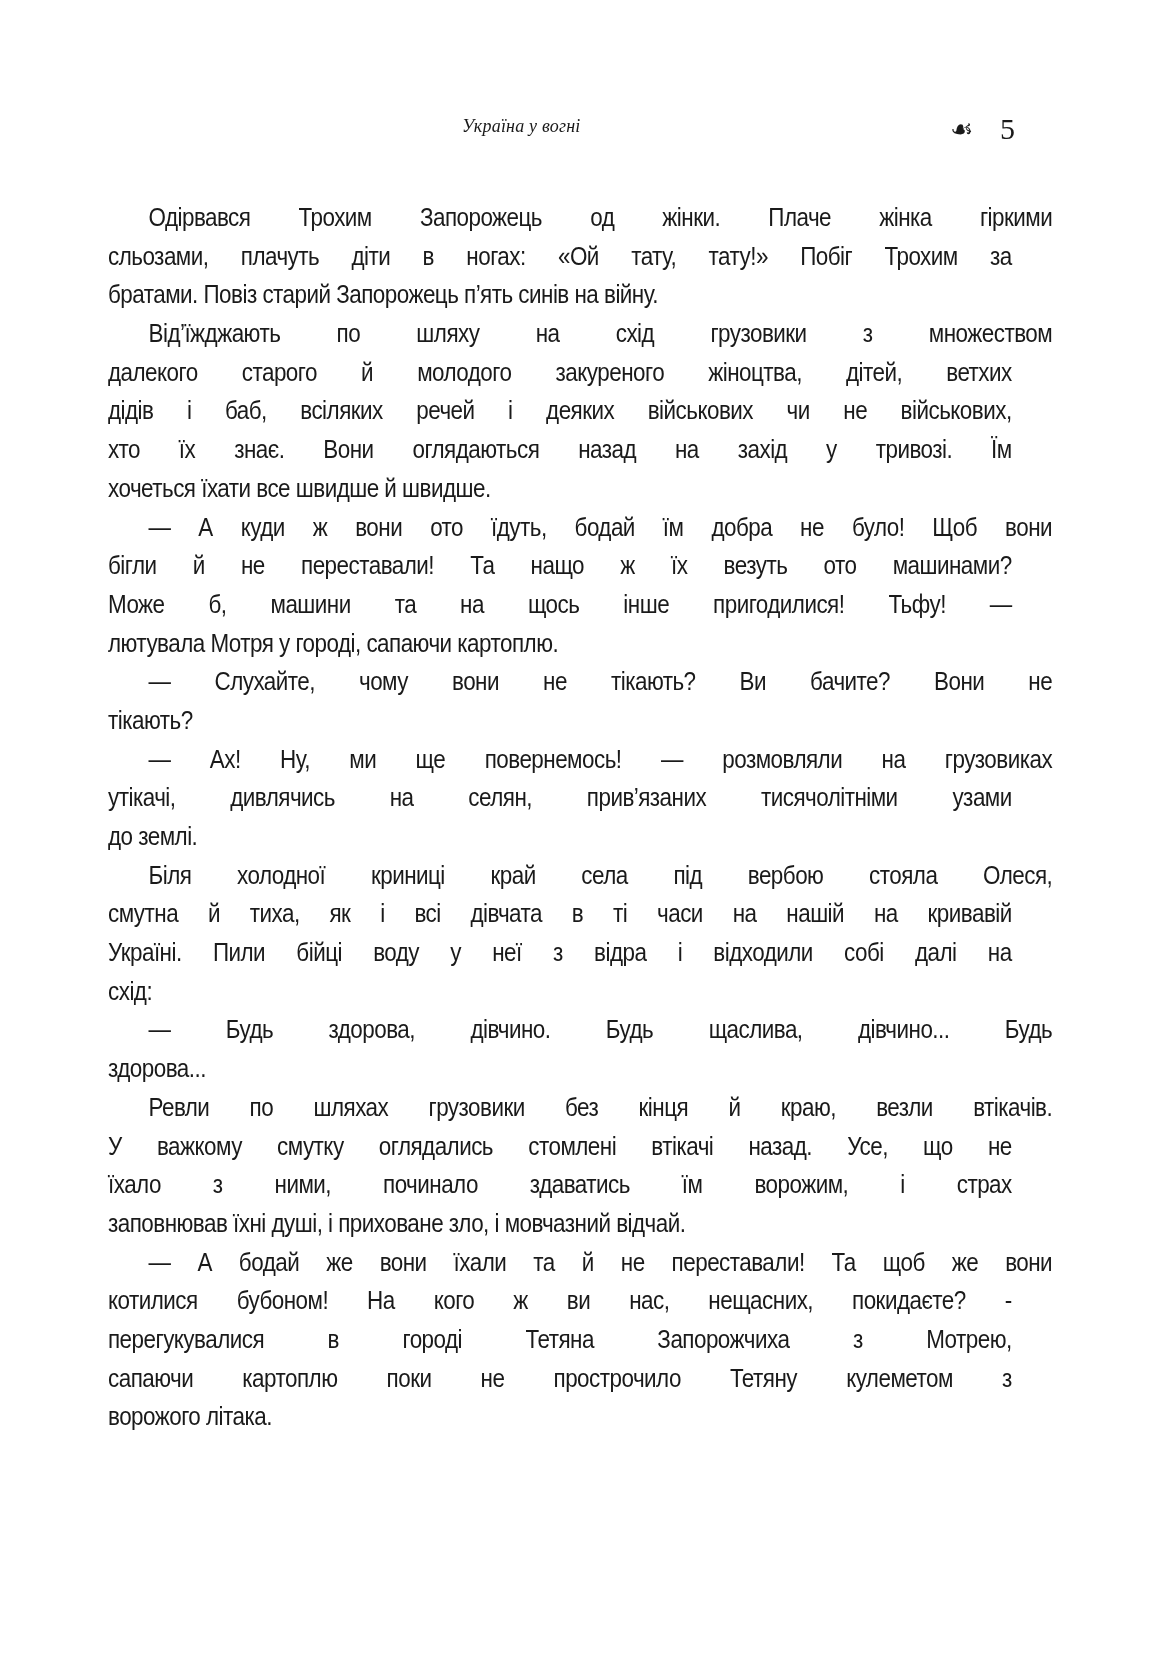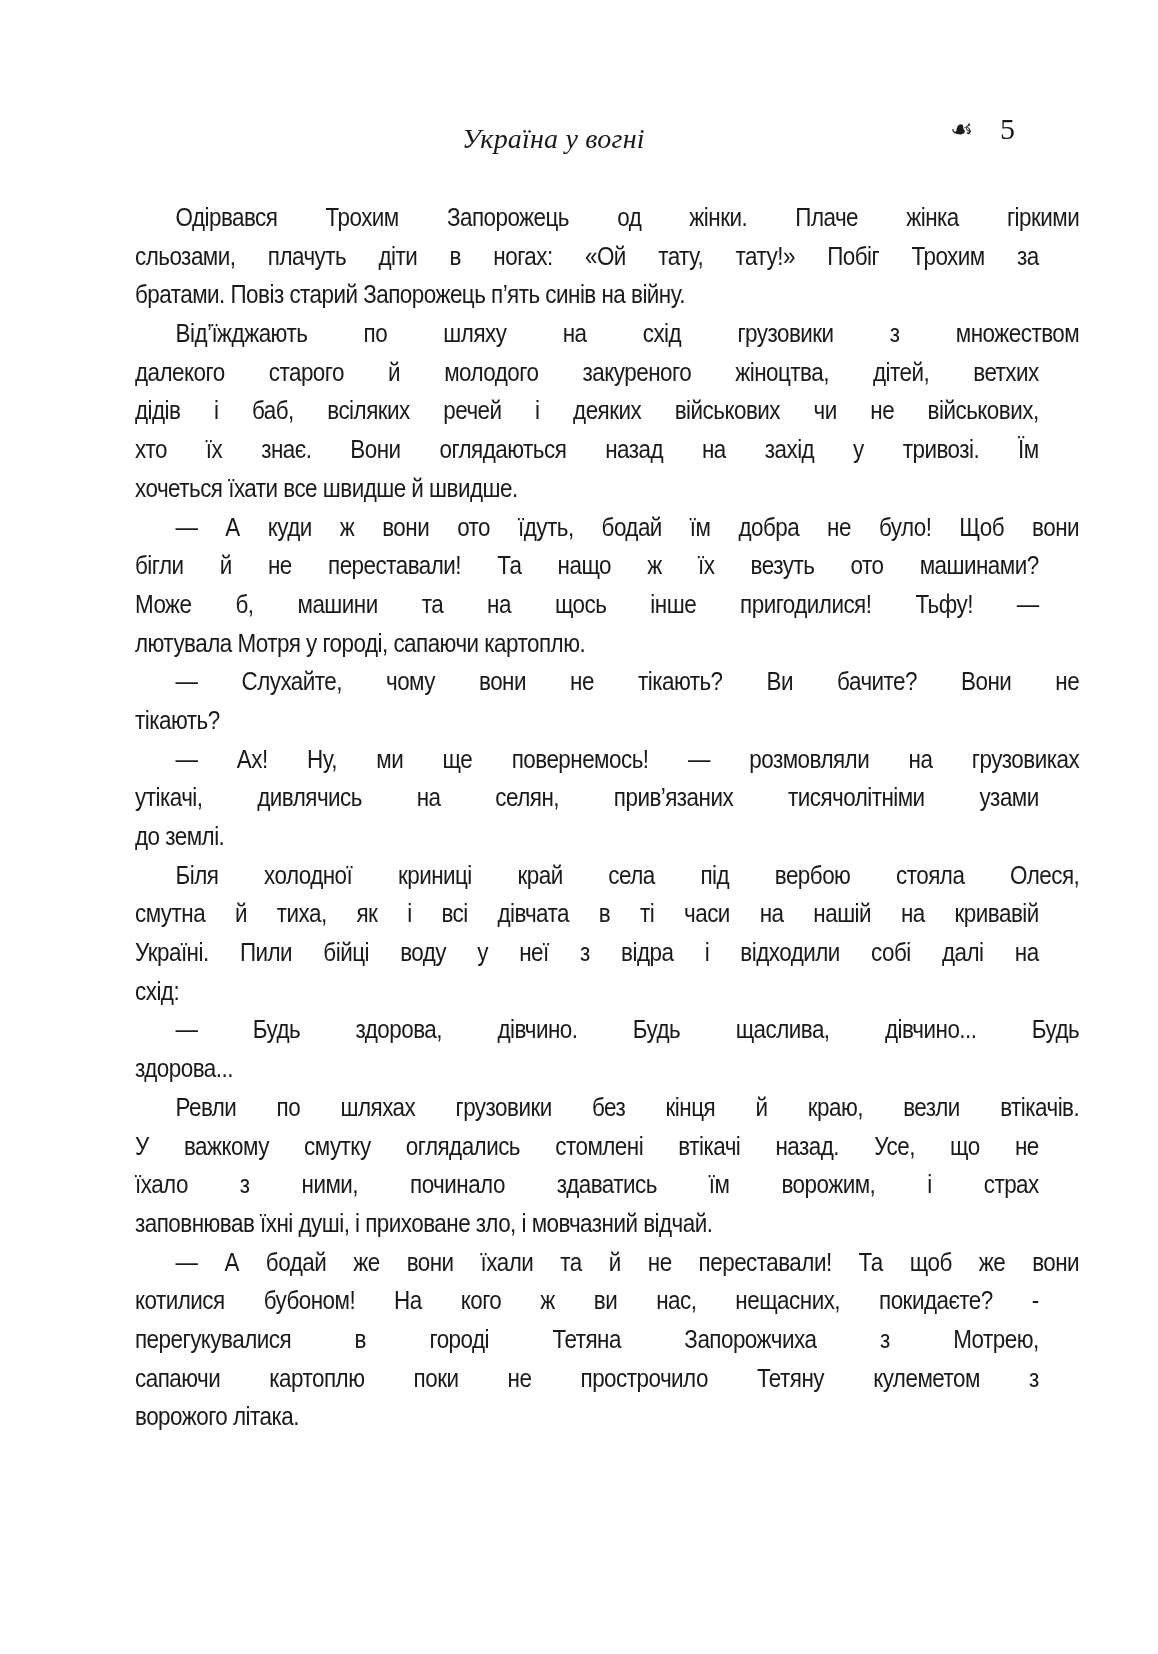--- a/index.html
+++ b/index.html
@@ -1,23 +1,23 @@
 <!DOCTYPE html>
 <html><head>
 <meta charset="utf-8">
 <style>
   html, body { margin: 0; padding: 0; background: #ffffff; }
   body { width: 1158px; height: 1654px; position: relative; overflow: hidden;
          font-family: "Liberation Serif", "DejaVu Serif", serif; color: #1a1a1a; }
   .header { position: absolute; top: 112px; left: 0; width: 1158px; height: 40px; }
-  .running-title { position: absolute; left: 462px; top: 11px; font-style: italic;
-                   font-size: 28px; letter-spacing: 0.2px; }
+  .running-title { position: absolute; left: 462px; top: 4px; font-style: italic;
+                   font-size: 18px; letter-spacing: 0.2px; }
   .ornament { position: absolute; left: 950px; top: 2px; font-size: 26px; }
   .page-number { position: absolute; left: 1000px; top: 0px; font-size: 30px; }
-  .body { position: absolute; left: 135px; top: 198px; width: 904px;
+  .body { position: absolute; left: 108px; top: 198px; width: 904px;
           font-family: "Liberation Sans", "DejaVu Sans", sans-serif; }
   .line { height: 38.7px; line-height: 38.7px; font-size: 25.5px; white-space: nowrap;
           letter-spacing: -0.6px; transform: scaleX(0.88); transform-origin: left center; width: 1027px; }
   .line.j { display: flex; justify-content: space-between; }
   .line.j span.w { display: inline-block; }
   .indent { padding-left: 46px; }
 </style>
 </head>
 <body>
 

